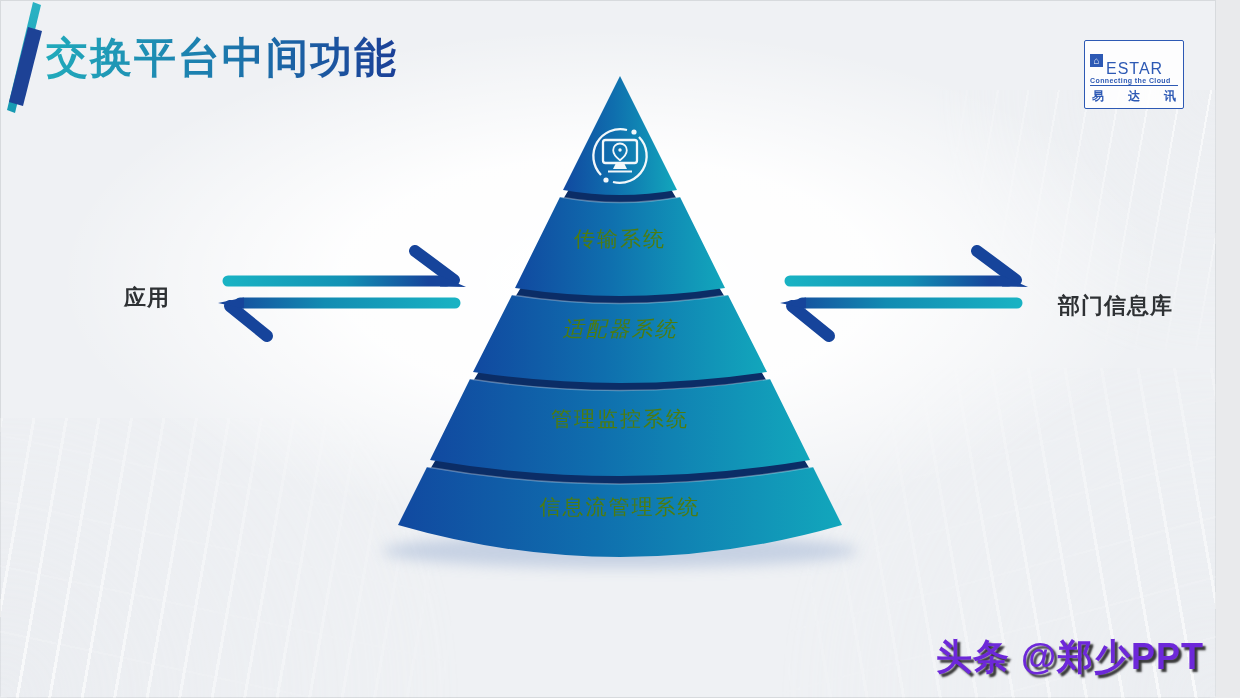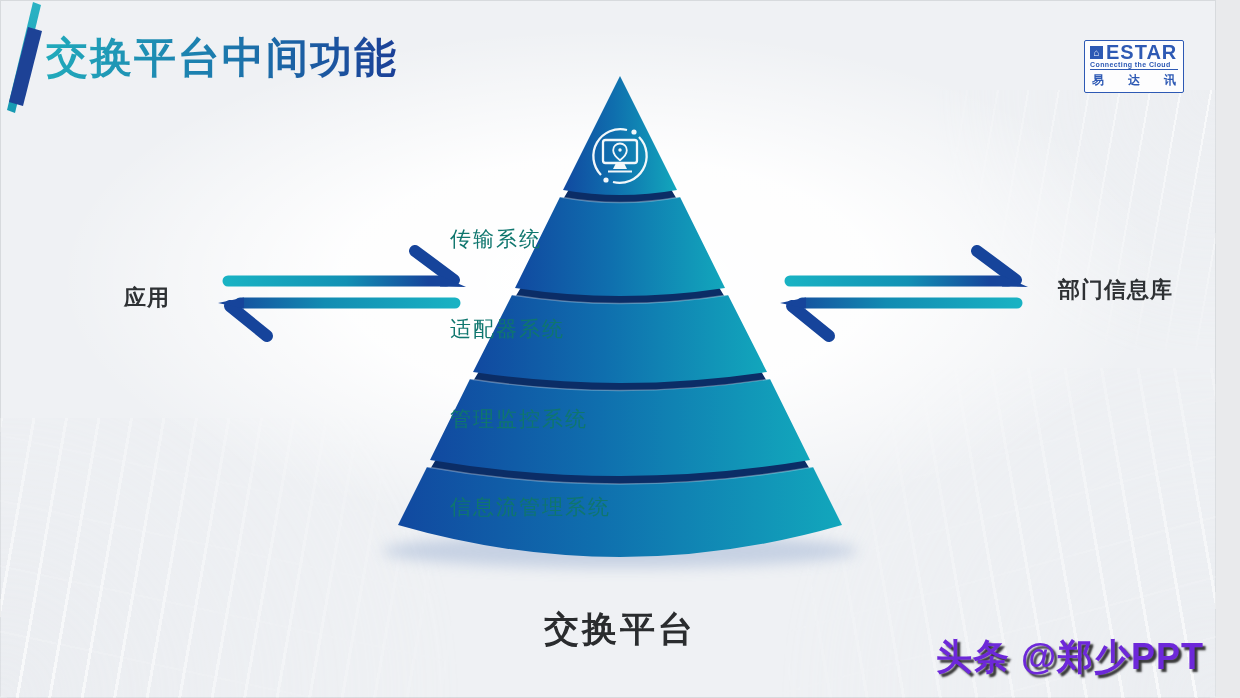--- a/index.html
+++ b/index.html
@@ -48,35 +48,35 @@
     -webkit-text-fill-color:transparent;color:#1b6aa8;
   }
   .logo-box{
     position:absolute;right:32px;top:40px;width:88px;
     border:1px solid #2d59b4;border-radius:2px;background:rgba(255,255,255,.85);
     padding:4px 5px 3px 5px;color:#2d59b4;
   }
   .logo-row1{display:flex;align-items:center;gap:3px;}
   .logo-sq{width:13px;height:13px;background:#2d59b4;color:#ffffff;font-size:10px;line-height:13px;
     text-align:center;flex:0 0 13px;}
-  .logo-name{font-size:20px;font-weight:700;letter-spacing:1px;line-height:15px;}
+  .logo-name{font-size:16px;font-weight:400;letter-spacing:1px;line-height:15px;margin-top:16px;}
   .logo-tagline{font-size:7px;font-weight:700;letter-spacing:.4px;white-space:nowrap;margin-top:1px;
     border-bottom:1px solid #2d59b4;padding-bottom:1px;}
   .logo-cn{font-size:12px;font-weight:800;display:flex;justify-content:space-between;margin-top:2px;padding:0 2px;}
   .diagram-svg{position:absolute;left:0;top:0;}
   .tier-label{
     position:absolute;left:450px;width:340px;height:34px;line-height:34px;
-    text-align:left;color:#0f766e;font-size:21px;letter-spacing:2px;font-weight:400;
-  }
-  .tl-1{top:222px;} .tl-2{top:312px;} .tl-3{top:402px;} .tl-4{top:490px;}
+    text-align:center;color:#4d7c0f;font-size:21px;letter-spacing:2px;font-weight:400;
+  }
+  .tl-1{top:222px;} .tl-2{top:312px;font-style:italic;} .tl-3{top:402px;} .tl-4{top:490px;}
   .flow-label{
     position:absolute;font-size:22px;font-weight:800;color:#2e3134;letter-spacing:1px;white-space:nowrap;
   }
   .flow-left{left:70px;top:283px;width:100px;text-align:right;}
-  .flow-right{left:1058px;top:275px;}
+  .flow-right{left:1058px;top:291px;}
   .platform-label{
     position:absolute;left:450px;top:606px;width:340px;text-align:center;
     font-size:35px;font-weight:800;color:#2a2c2e;letter-spacing:3px;
   }
   .watermark{
     position:absolute;right:12px;top:633px;
     font-size:36px;font-weight:600;color:#6d28d9;letter-spacing:1px;white-space:nowrap;
     text-shadow:3px 3px 2px rgba(15,15,15,.82);
   }
 </style>
@@ -186,17 +186,16 @@
   </div>
 
   <div class="tier-label tl-1">传输系统</div>
   <div class="tier-label tl-2">适配器系统</div>
   <div class="tier-label tl-4">信息流管理系统</div>
   <div class="tier-label tl-3">管理监控系统</div>
 
   <div class="flow-label flow-left">应用</div>
   <div class="flow-label flow-right">部门信息库</div>
 
-  <div class="platform-label">交换平台</div>
 
   <div class="watermark">头条 @郑少PPT</div>
 
 </div>
 
 </body></html>

